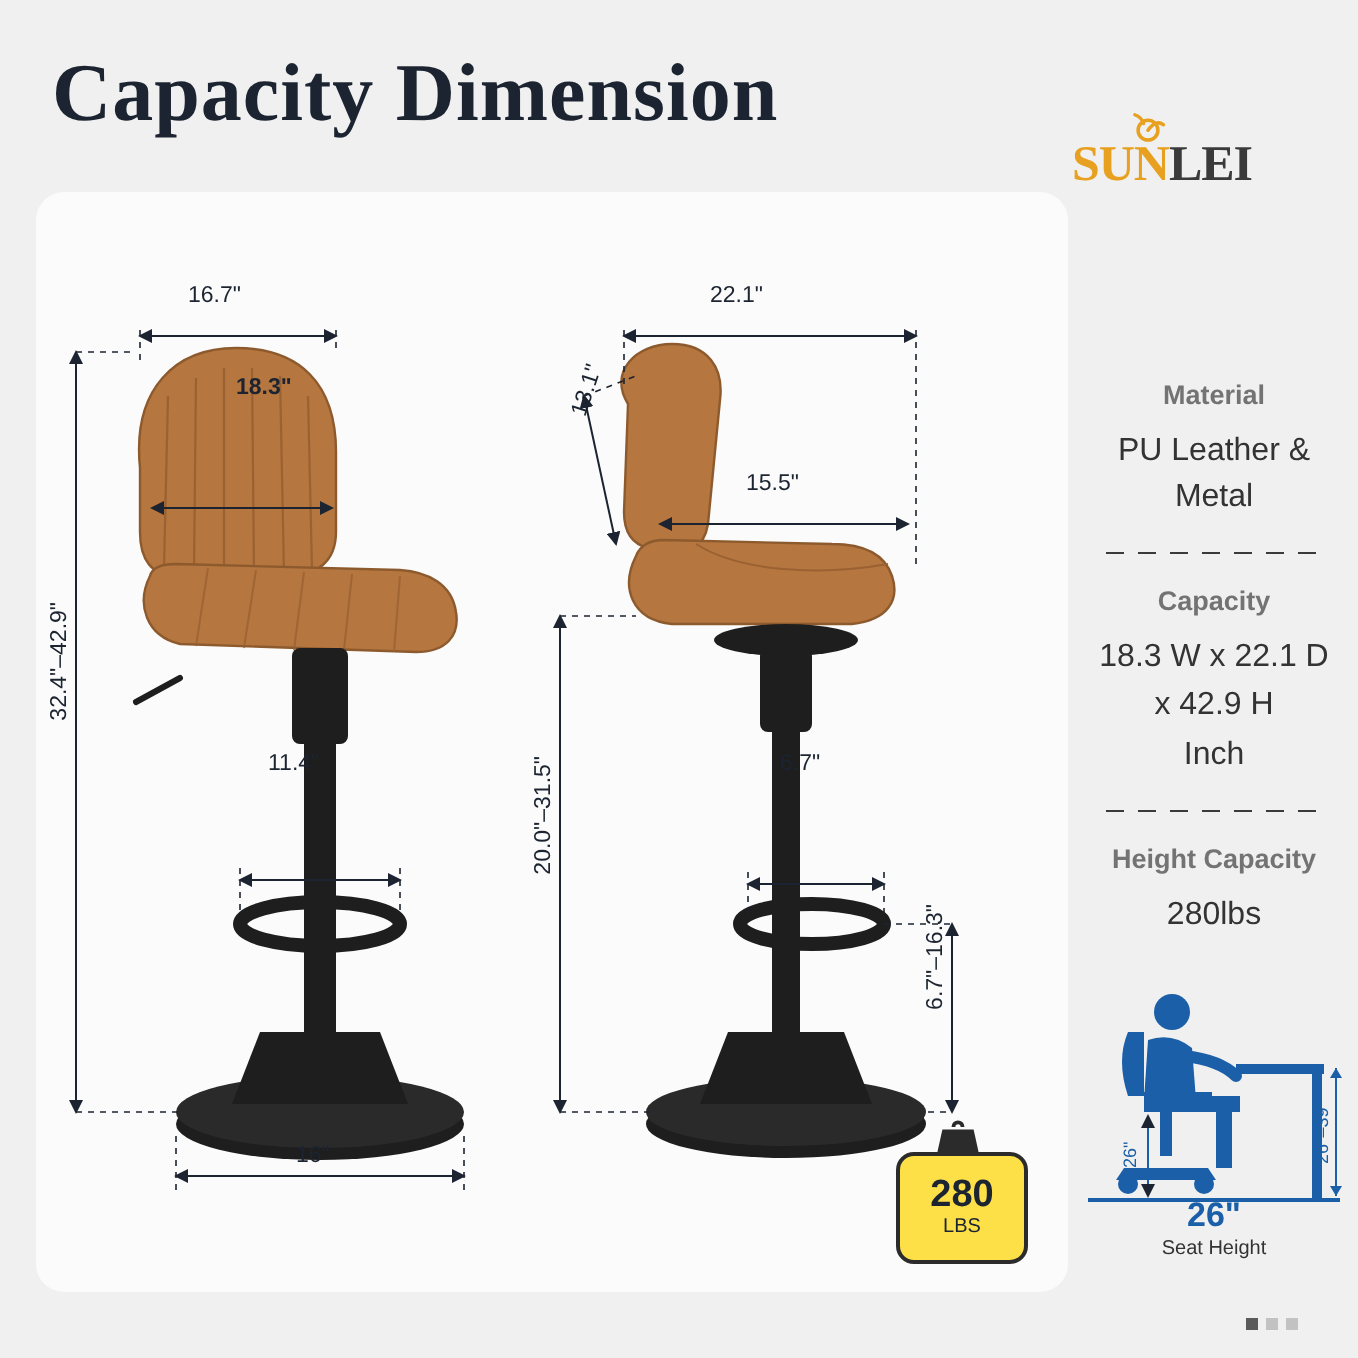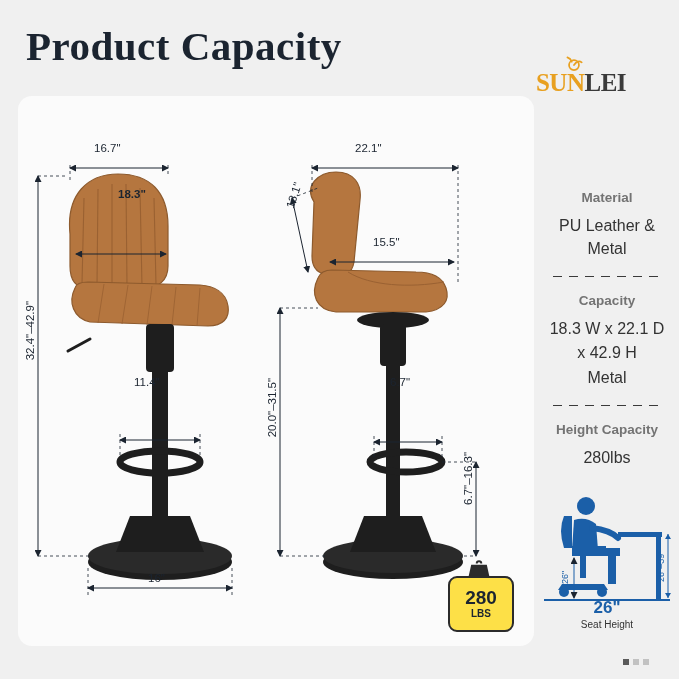--- a/index.html
+++ b/index.html
@@ -70,21 +70,21 @@
   .seatcap .sm{font-size:10px;color:#333;margin-top:1px;}
 
   
   .badge{
     position:absolute;left:448px;top:576px;
     width:62px;height:52px;border:2px solid #2b2b2b;border-radius:9px;
     display:flex;flex-direction:column;align-items:center;justify-content:center;
     background:#fde047;
   }
   .badge .n{font-size:19px;font-weight:700;line-height:1;color:#1b2430;}
-  .badge .u{font-size:10px;font-weight:700;line-height:1.4;color:#1b2430;}
+  .badge .u{font-size:10px;font-weight:400;line-height:1.4;color:#1b2430;}
   .badge-icon{
     position:absolute;left:466px;top:558px;width:26px;height:20px;
   }
 
   
   .dim{
     position:absolute;font-size:11.5px;color:#1b2430;white-space:nowrap;
     font-family:"Liberation Sans", sans-serif;
   }
   .dim.v{writing-mode:vertical-rl;transform:rotate(180deg);}
@@ -94,21 +94,21 @@
   }
   .pagedots i{width:6px;height:6px;background:#c2c2c2;display:block;}
   .pagedots i.on{background:#5a5a5a;}
   svg{display:block;}
 </style>
 </head>
 <body>
 
 <div class="page">
 
-  <div class="title">Product  Capacity</div>
+  <div class="title">Capacity  Dimension</div>
 
   <div class="brand">
     <div class="brand-mark">
       <svg class="sun" viewBox="0 0 40 40">
         <circle cx="20" cy="22" r="9" fill="none" stroke="#e8a020" stroke-width="3.2"></circle>
         <path d="M20 22 q7 -10 14 -5" fill="none" stroke="#e8a020" stroke-width="3.2" stroke-linecap="round"></path>
         <path d="M8 8 q6 2 8 8" fill="none" stroke="#e8a020" stroke-width="3" stroke-linecap="round"></path>
       </svg>
       <div class="brand-text">
         <span>SUN</span><span class="lei">LEI</span>
@@ -236,21 +236,21 @@
     <div class="n">280</div>
     <div class="u">LBS</div>
   </div>
 
   <div class="info">
     <h3>Material</h3>
     <p>PU Leather  &amp; Metal</p>
     <div class="dash"></div>
     <h3>Capacity</h3>
     <p>18.3 W x 22.1 D x 42.9 H</p>
-    <p style="margin-top:2px;">Metal</p>
+    <p style="margin-top:2px;">Inch</p>
     <div class="dash"></div>
     <h3>Height Capacity</h3>
     <p>280lbs</p>
   </div>
 
   <svg class="seatfig" viewBox="0 0 140 160">
 
     <circle cx="52" cy="18" r="9" fill="#1b5fa8"></circle>
     <path d="M40 32 q12 -4 22 4 l2 26 h-26 z" fill="#1b5fa8"></path>
     <path d="M38 58 h34 v10 h-34 z" fill="#1b5fa8"></path>

